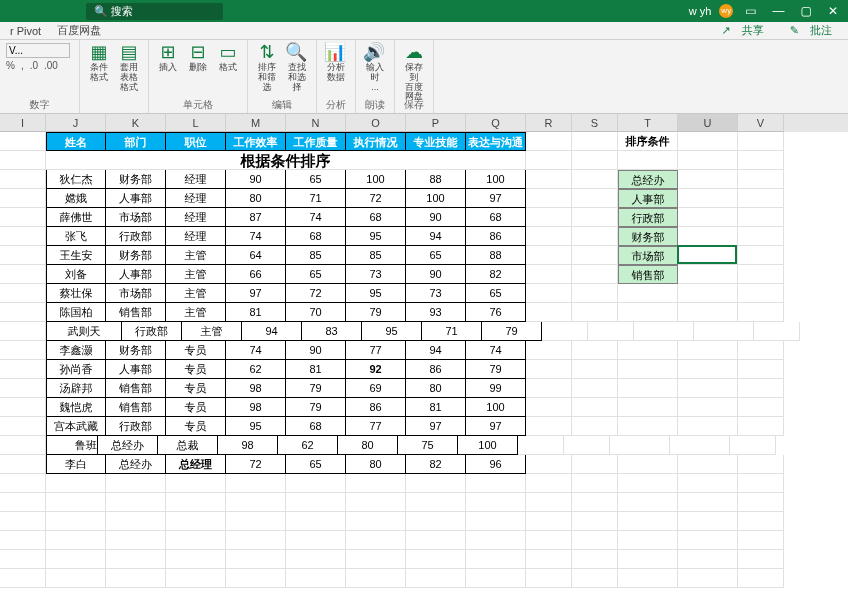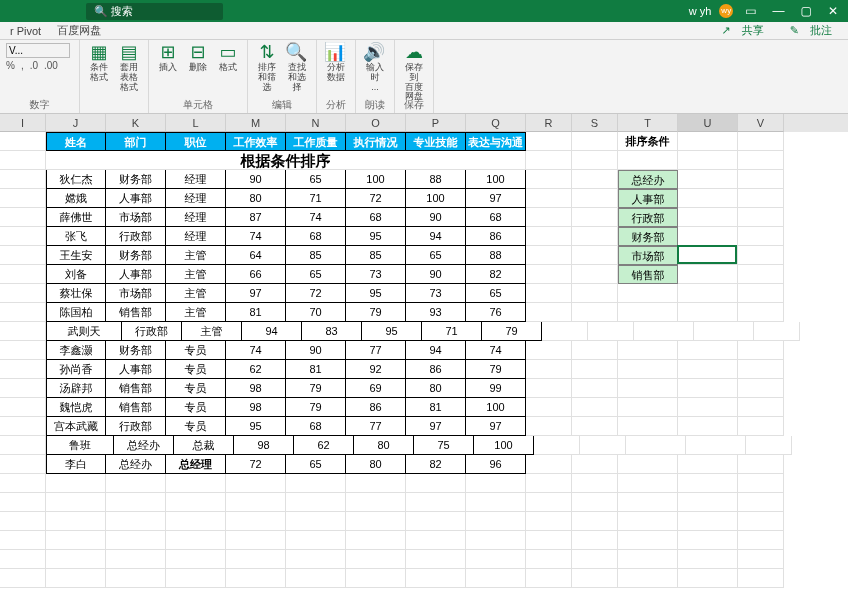--- a/index.html
+++ b/index.html
@@ -349,21 +349,21 @@
         <div style="width: 60px;"></div>
         <div style="width: 46px;"></div>
       </div>
       <div class="row">
         <div style="width: 46px;"></div>
         <div style="width: 60px; border-right: 1px solid rgb(0, 0, 0); border-bottom: 1px solid rgb(0, 0, 0); border-left: 1px solid rgb(0, 0, 0);">孙尚香</div>
         <div style="width: 60px; border-right: 1px solid rgb(0, 0, 0); border-bottom: 1px solid rgb(0, 0, 0);">人事部</div>
         <div style="width: 60px; border-right: 1px solid rgb(0, 0, 0); border-bottom: 1px solid rgb(0, 0, 0);">专员</div>
         <div style="width: 60px; border-right: 1px solid rgb(0, 0, 0); border-bottom: 1px solid rgb(0, 0, 0);">62</div>
         <div style="width: 60px; border-right: 1px solid rgb(0, 0, 0); border-bottom: 1px solid rgb(0, 0, 0);">81</div>
-        <div style="width: 60px; border-right: 1px solid rgb(0, 0, 0); border-bottom: 1px solid rgb(0, 0, 0);">92</div>
+        <div style="width: 60px; border-right: 1px solid rgb(0, 0, 0); border-bottom: 1px solid rgb(0, 0, 0); font-weight: bold;">92</div>
         <div style="width: 60px; border-right: 1px solid rgb(0, 0, 0); border-bottom: 1px solid rgb(0, 0, 0);">86</div>
         <div style="width: 60px; border-right: 1px solid rgb(0, 0, 0); border-bottom: 1px solid rgb(0, 0, 0);">79</div>
         <div style="width: 46px;"></div>
         <div style="width: 46px;"></div>
         <div style="width: 60px;"></div>
         <div style="width: 60px;"></div>
         <div style="width: 46px;"></div>
       </div>
       <div class="row">
         <div style="width: 46px;"></div>
@@ -408,21 +408,21 @@
         <div style="width: 60px; border-right: 1px solid rgb(0, 0, 0); border-bottom: 1px solid rgb(0, 0, 0);">97</div>
         <div style="width: 60px; border-right: 1px solid rgb(0, 0, 0); border-bottom: 1px solid rgb(0, 0, 0);">97</div>
         <div style="width: 46px;"></div>
         <div style="width: 46px;"></div>
         <div style="width: 60px;"></div>
         <div style="width: 60px;"></div>
         <div style="width: 46px;"></div>
       </div>
       <div class="row">
         <div style="width: 46px;"></div>
-        <div style="width: 68px; border-right: 1px solid rgb(0, 0, 0); border-bottom: 1px solid rgb(0, 0, 0); border-left: 1px solid rgb(0, 0, 0);">鲁班</div>
+        <div style="width: 52px; border-right: 1px solid rgb(0, 0, 0); border-bottom: 1px solid rgb(0, 0, 0); border-left: 1px solid rgb(0, 0, 0); text-align: right;">鲁班</div>
         <div style="width: 60px; border-right: 1px solid rgb(0, 0, 0); border-bottom: 1px solid rgb(0, 0, 0);">总经办</div>
         <div style="width: 60px; border-right: 1px solid rgb(0, 0, 0); border-bottom: 1px solid rgb(0, 0, 0);">总裁</div>
         <div style="width: 60px; border-right: 1px solid rgb(0, 0, 0); border-bottom: 1px solid rgb(0, 0, 0);">98</div>
         <div style="width: 60px; border-right: 1px solid rgb(0, 0, 0); border-bottom: 1px solid rgb(0, 0, 0);">62</div>
         <div style="width: 60px; border-right: 1px solid rgb(0, 0, 0); border-bottom: 1px solid rgb(0, 0, 0);">80</div>
         <div style="width: 60px; border-right: 1px solid rgb(0, 0, 0); border-bottom: 1px solid rgb(0, 0, 0);">75</div>
         <div style="width: 60px; border-right: 1px solid rgb(0, 0, 0); border-bottom: 1px solid rgb(0, 0, 0);">100</div>
         <div style="width: 46px;"></div>
         <div style="width: 46px;"></div>
         <div style="width: 60px;"></div>

